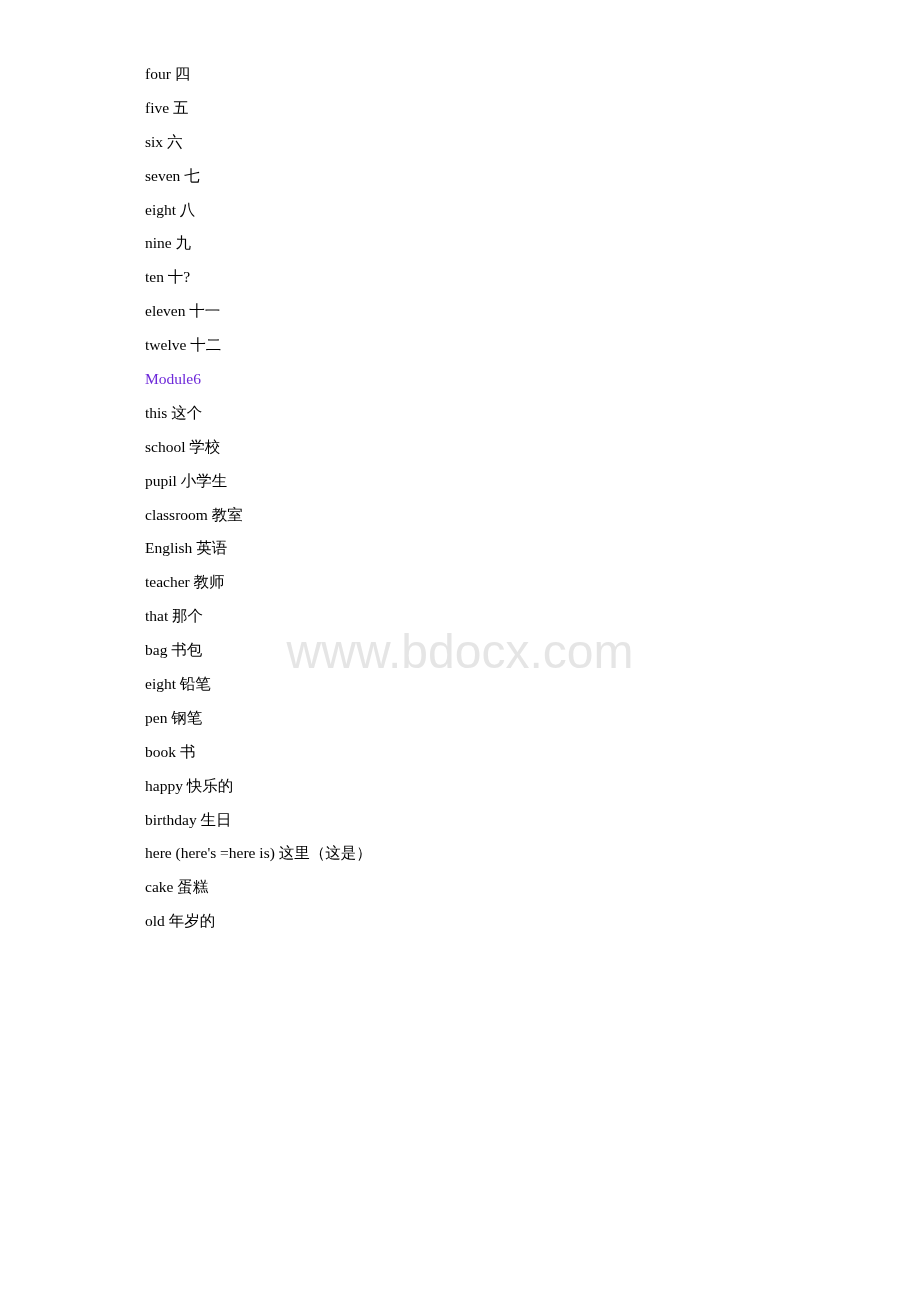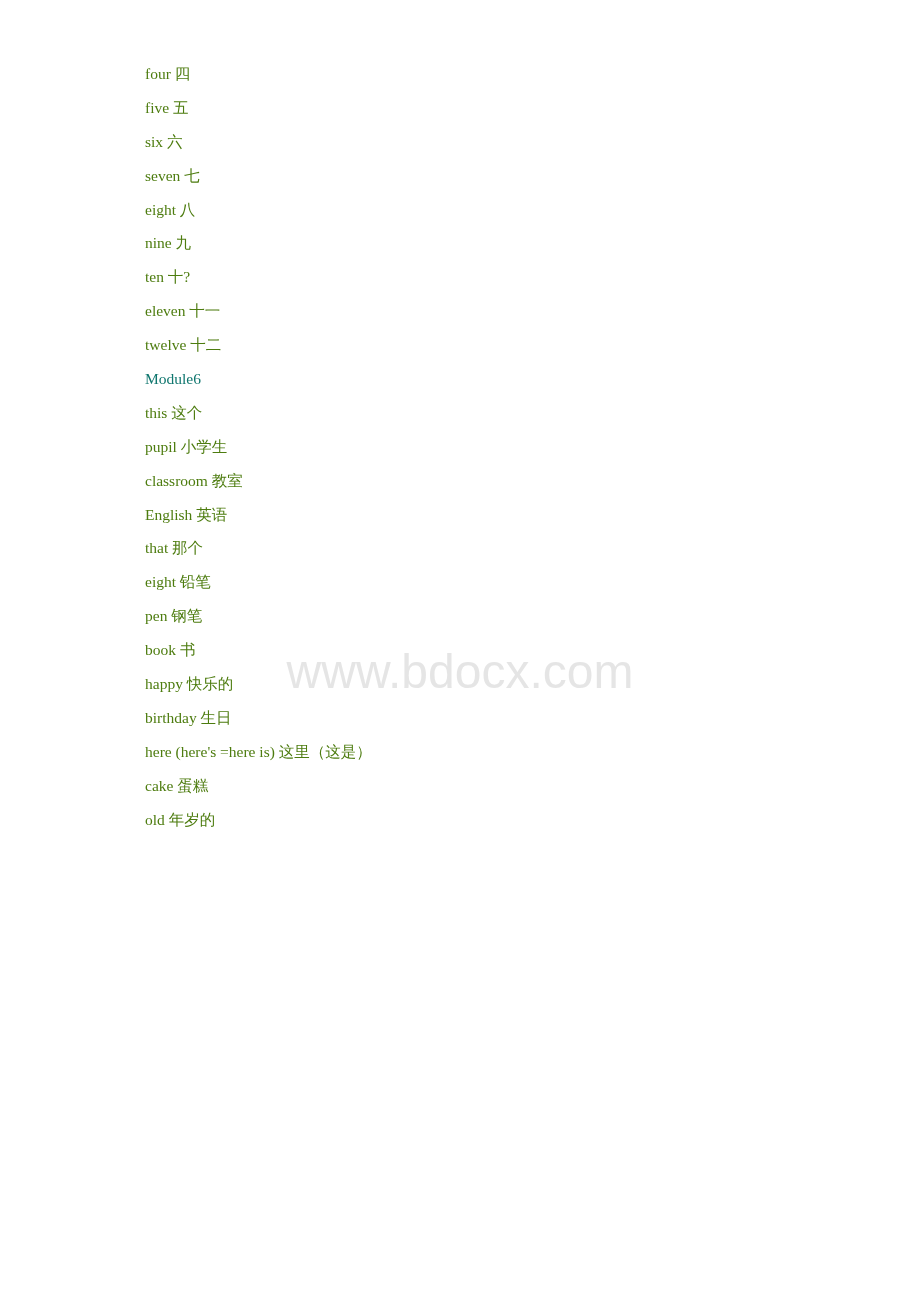--- a/index.html
+++ b/index.html
@@ -23,65 +23,67 @@
       top: 50%;
       left: 50%;
       transform: translate(-50%, -50%);
       font-size: 48px;
       color: rgba(180, 180, 180, 0.35);
       font-family: Arial, sans-serif;
       pointer-events: none;
       white-space: nowrap;
       z-index: 1000;
       font-weight: normal;
-      margin-top: 20px;
     }
 
     .content {
       padding: 60px 145px 60px 145px;
       line-height: 1.8;
     }
 
     .vocab-item {
       display: block;
       margin-bottom: 6px;
       font-size: 15.5px;
-      color: #4d7c0f;
+      color: #000000;
     }
 
     .module-header {
       display: block;
       margin-bottom: 6px;
       margin-top: 4px;
       font-size: 15.5px;
-      color: #0f766e;
+      color: #6d28d9;
       font-weight: normal;
     }
   </style>
 </head>
 <body>
 
 <div class="watermark">www.bdocx.com</div>
 
 <div class="content">
 <span class="vocab-item">four 四</span>
     <span class="vocab-item">five 五</span>
     <span class="vocab-item">six 六</span>
     <span class="vocab-item">seven 七</span>
     <span class="vocab-item">eight 八</span>
     <span class="vocab-item">nine 九</span>
     <span class="vocab-item">ten 十?</span>
     <span class="vocab-item">eleven 十一</span>
     <span class="vocab-item">twelve 十二</span>
     <span class="module-header">Module6</span>
     <span class="vocab-item">this 这个</span>
+    <span class="vocab-item">school 学校</span>
     <span class="vocab-item">pupil 小学生</span>
     <span class="vocab-item">classroom 教室</span>
     <span class="vocab-item">English 英语</span>
+    <span class="vocab-item">teacher 教师</span>
     <span class="vocab-item">that 那个</span>
+    <span class="vocab-item">bag 书包</span>
     <span class="vocab-item">eight 铅笔</span>
     <span class="vocab-item">pen 钢笔</span>
     <span class="vocab-item">book 书</span>
     <span class="vocab-item">happy  快乐的</span>
     <span class="vocab-item">birthday 生日</span>
     <span class="vocab-item">here (here's =here is) 这里（这是）</span>
     <span class="vocab-item">cake 蛋糕</span>
     <span class="vocab-item">old 年岁的</span>
   </div>
 

